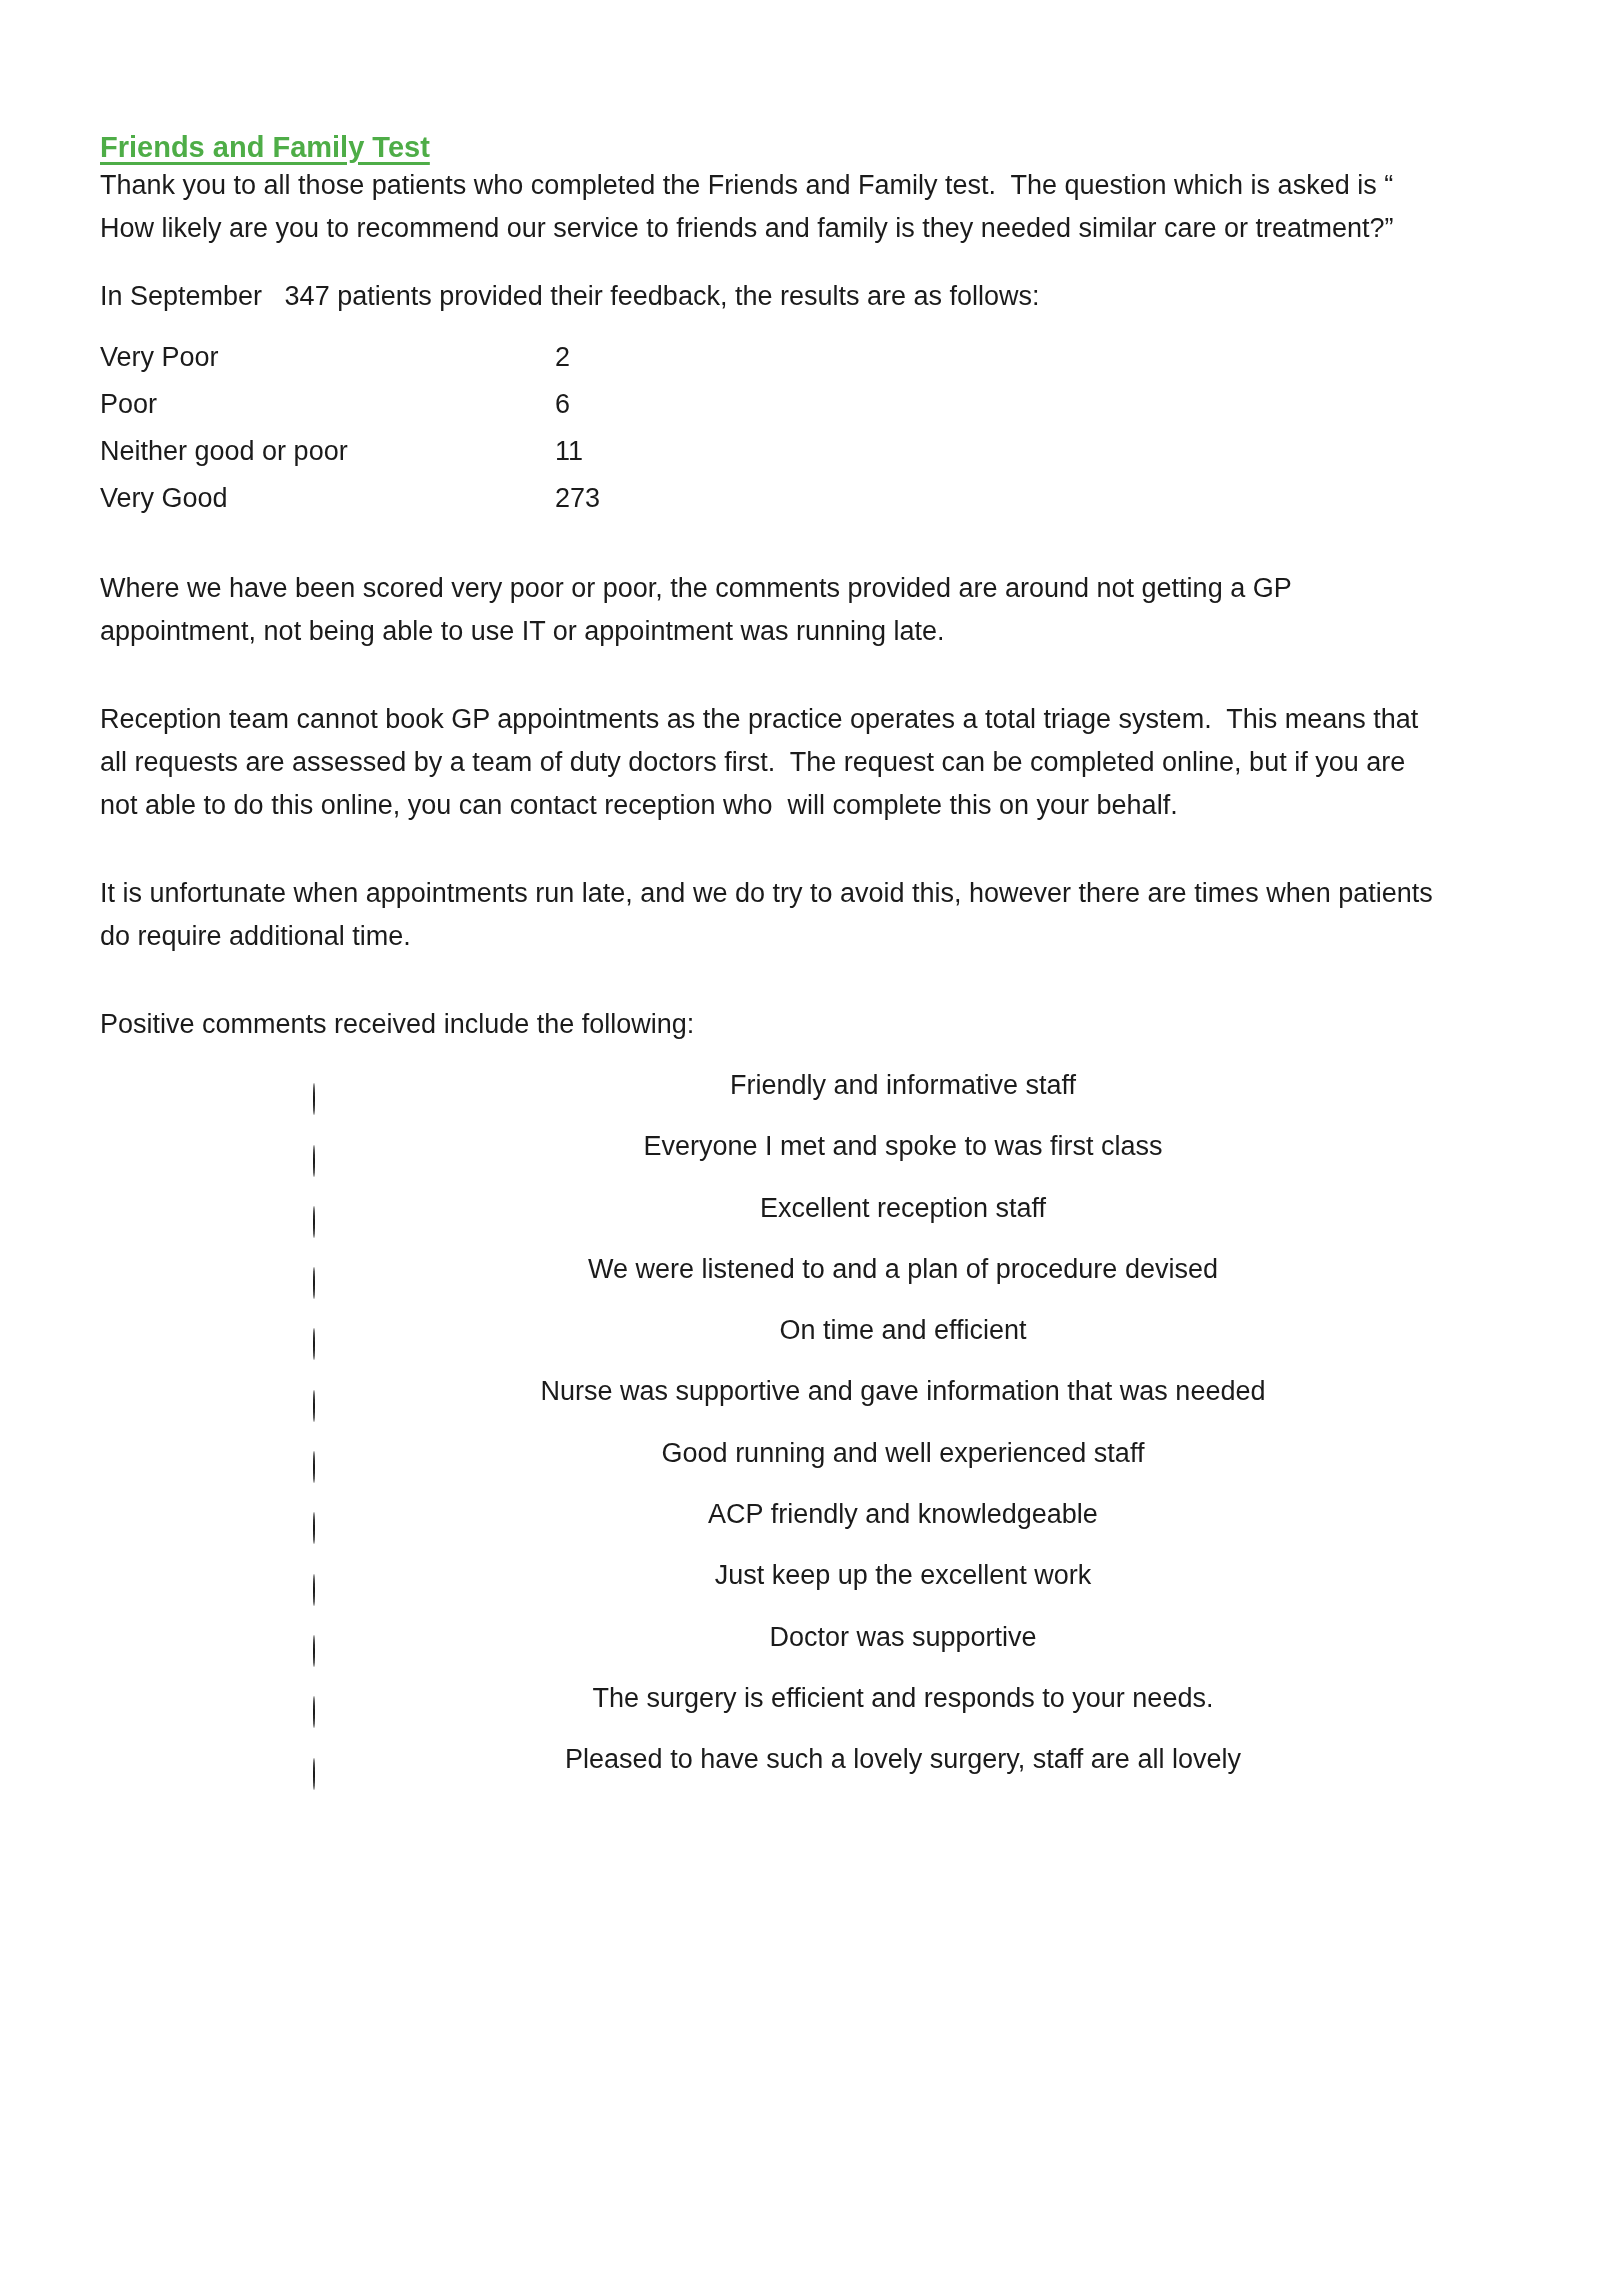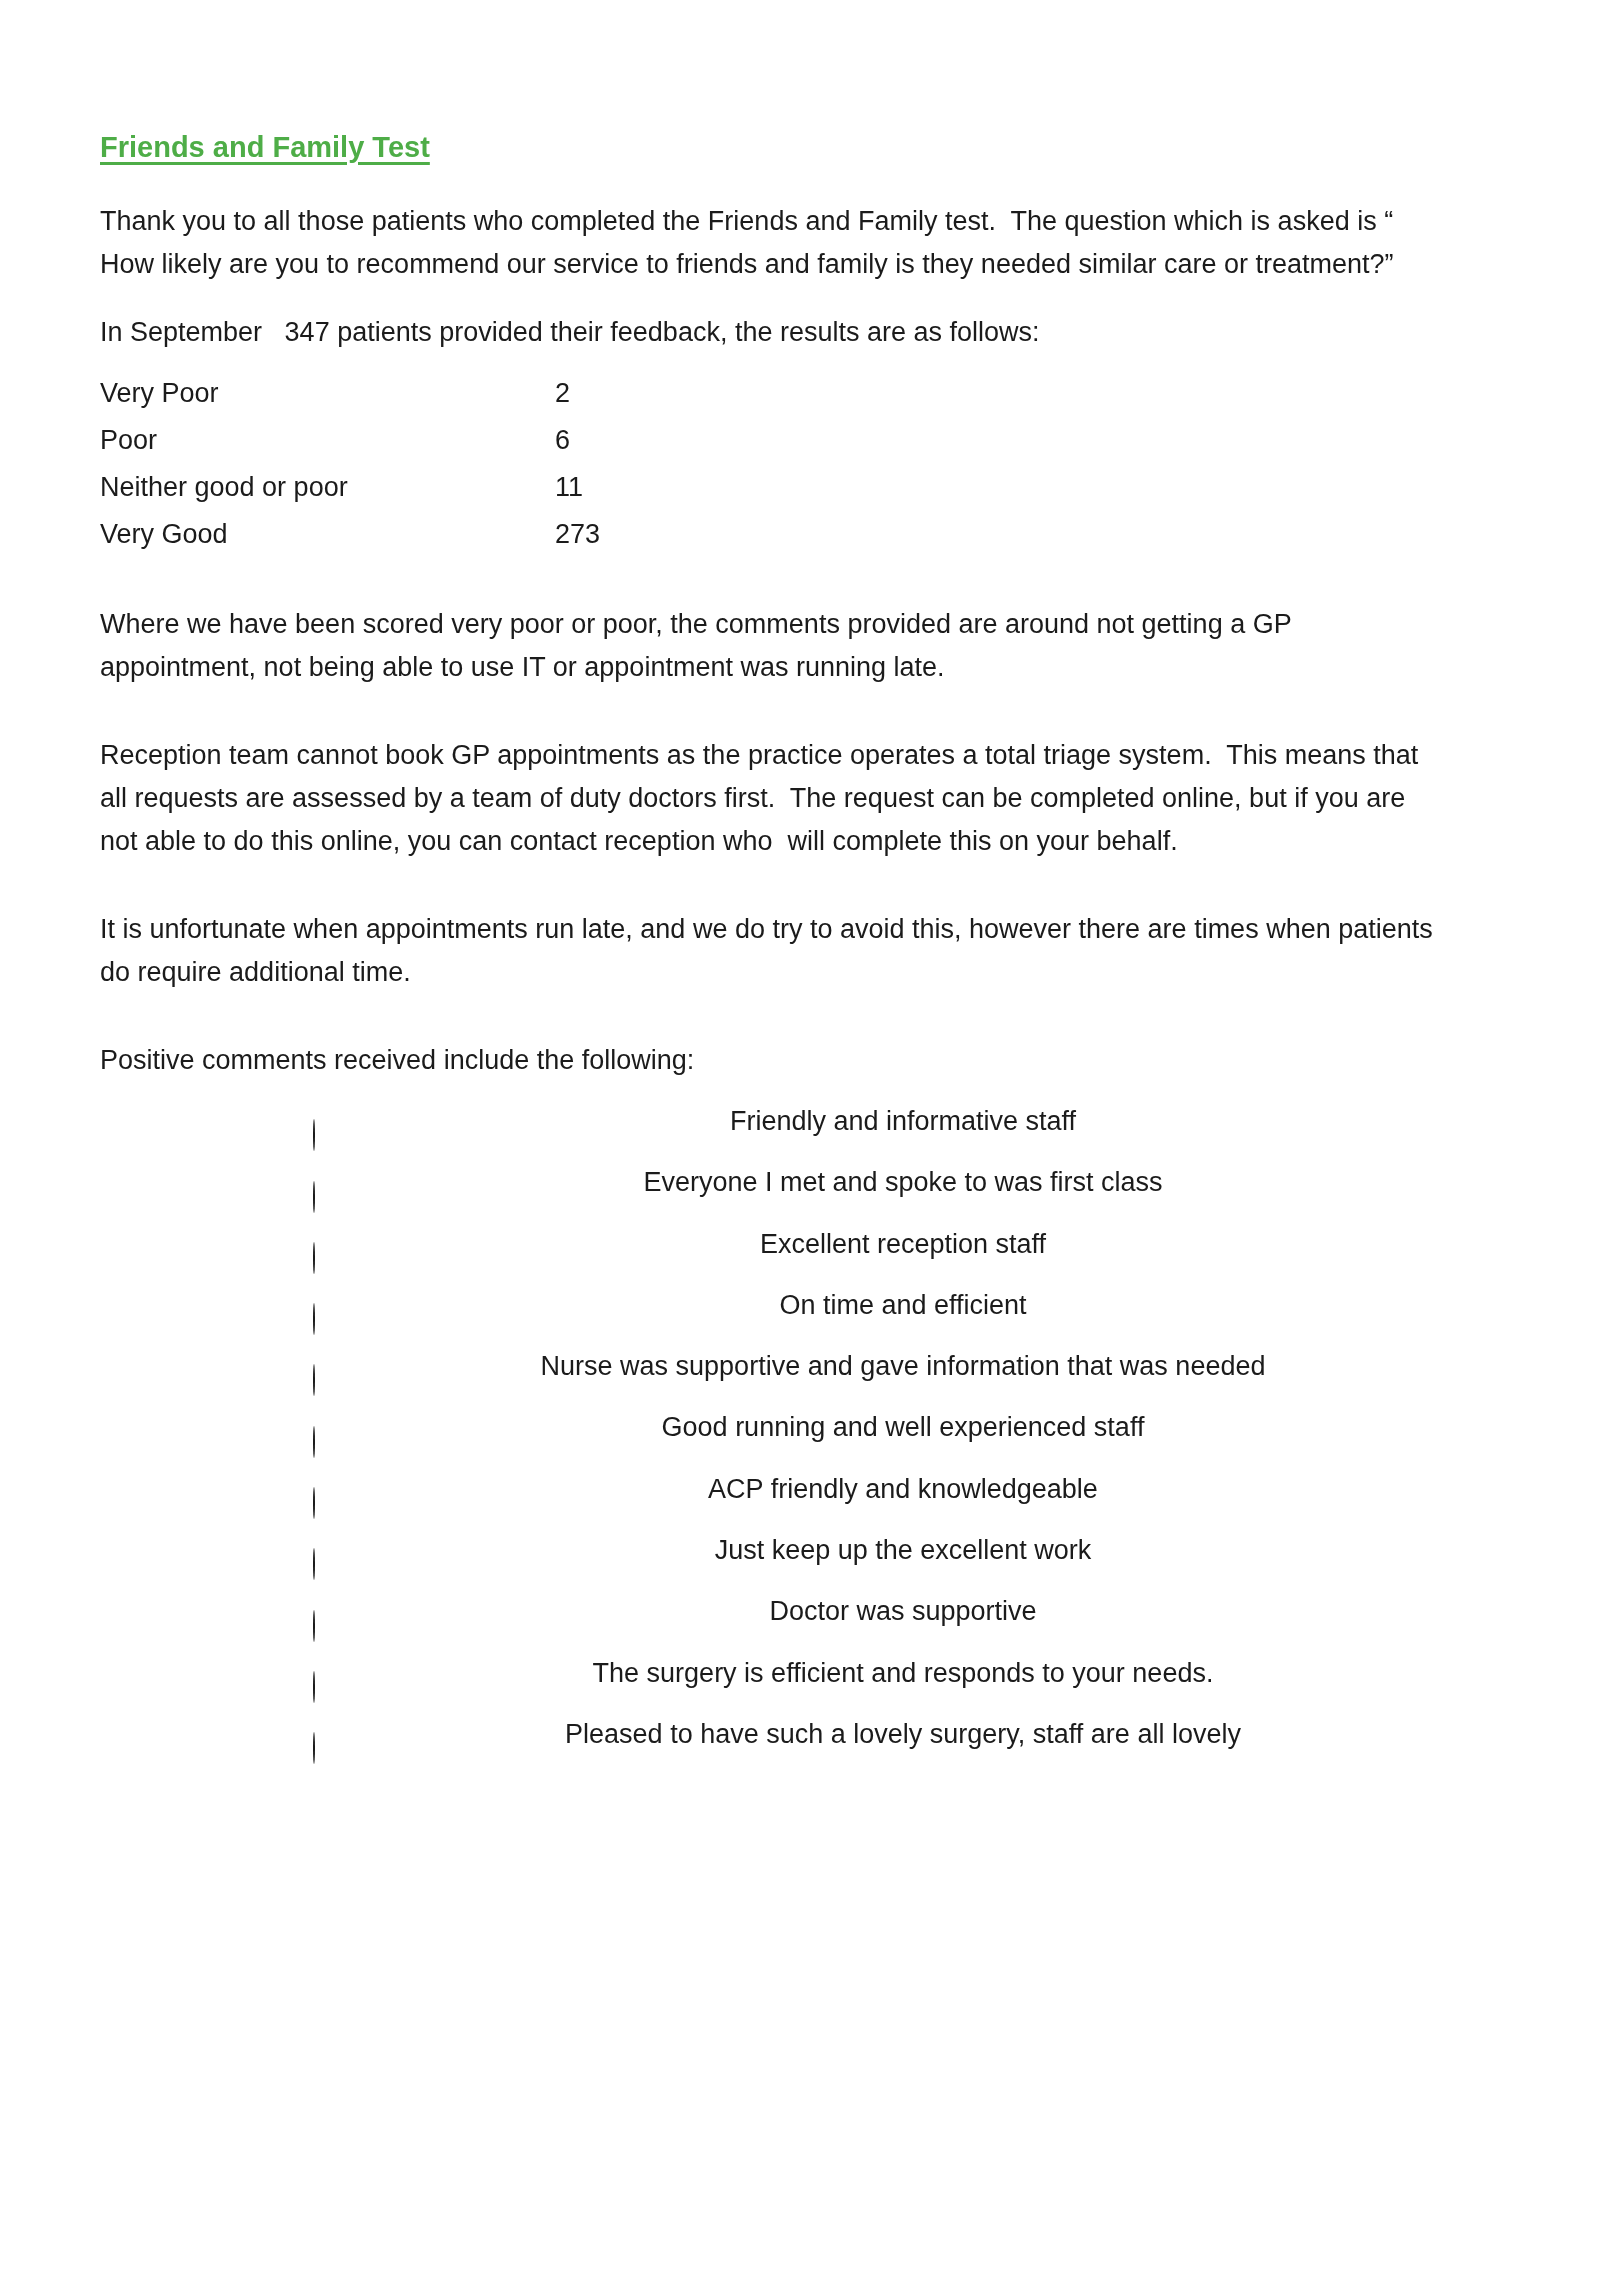--- a/index.html
+++ b/index.html
@@ -19,21 +19,20 @@
     top: 131px;
     width: 1348px;
   }
   .doc-title {
     font-size: 29px;
     font-weight: bold;
     color: #4ead47;
     text-decoration: underline;
     text-decoration-thickness: 2.7px;
     text-underline-offset: 5.4px;
-    margin-bottom: 36px;
     display: inline-block;
   }
   .para {
     font-size: 27px;
     line-height: 43px;
     white-space: pre-wrap;
   }
   .mb-std   { margin-bottom: 25px; }
   .mb-small { margin-bottom: 16px; }
   .mb-blank { margin-bottom: 45px; }
@@ -114,20 +113,24 @@
     <div class="comment-item">
       <span class="bullet-cell"><span class="bullet-circle"></span></span>
       <span class="comment-text">Everyone I met and spoke to was first class</span>
     </div>
     <div class="comment-item">
       <span class="bullet-cell"><span class="bullet-circle"></span></span>
       <span class="comment-text">Excellent reception staff</span>
     </div>
     <div class="comment-item">
       <span class="bullet-cell"><span class="bullet-circle"></span></span>
+      <span class="comment-text">We were listened to and a plan of procedure devised</span>
+    </div>
+    <div class="comment-item">
+      <span class="bullet-cell"><span class="bullet-circle"></span></span>
       <span class="comment-text">On time and efficient</span>
     </div>
     <div class="comment-item">
       <span class="bullet-cell"><span class="bullet-circle"></span></span>
       <span class="comment-text">Nurse was supportive and gave information that was needed</span>
     </div>
     <div class="comment-item">
       <span class="bullet-cell"><span class="bullet-circle"></span></span>
       <span class="comment-text">Good running and well experienced staff</span>
     </div>

